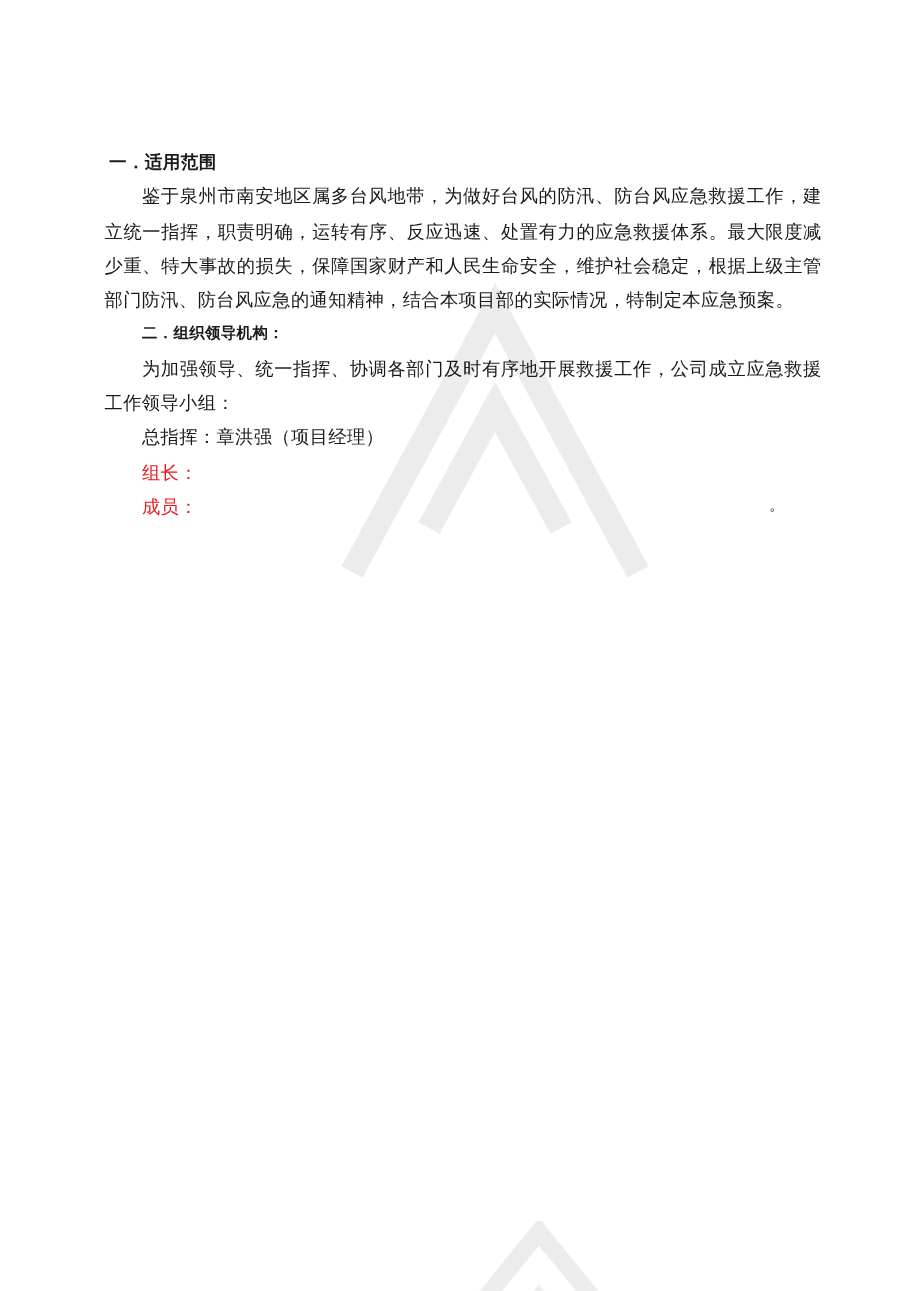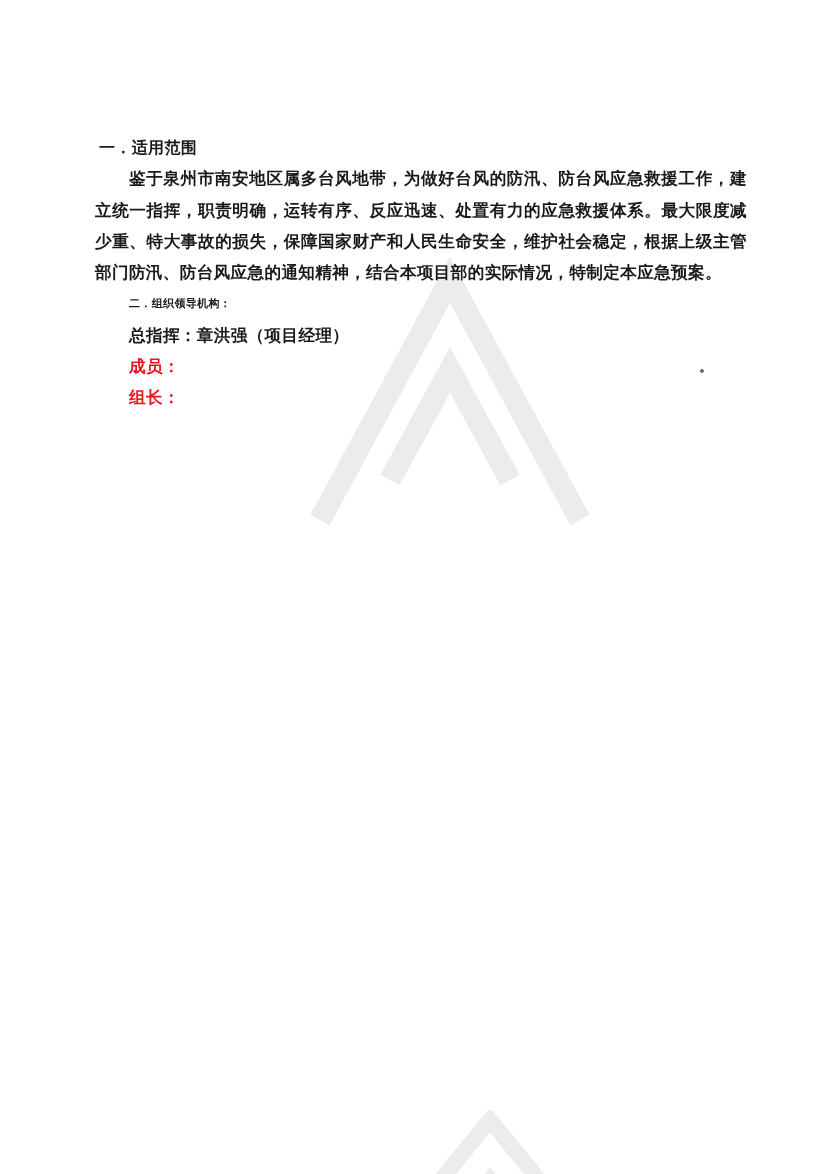--- a/index.html
+++ b/index.html
@@ -37,31 +37,31 @@
       font-size: 16.6px;
       line-height: 31.3px;
       letter-spacing: 0.35px;
       text-align: justify;
       margin-top: 48px;
     }
     .content p {
       margin: 0;
       padding: 0;
     }
-    .indent { text-indent: 34px; font-weight: bold; }
+    .indent { text-indent: 34px; }
     .heading-1 {
       font-family: "DejaVu Sans", "Liberation Sans", sans-serif;
       font-weight: bold;
       font-size: 16px;
       padding-left: 4px !important;
     }
     .heading-2 {
       font-family: "DejaVu Sans", "Liberation Sans", sans-serif;
       font-weight: bold;
-      font-size: 11px;
+      font-size: 14px;
     }
     .red { color: #e8161f; }
     .dot-mark {
       position: absolute;
       left: 570px;
       font-size: 14px;
     }
     .member-line { position: relative; }
   </style>
 </head>
@@ -80,21 +80,22 @@
       <path d="M10 120 L100 10 L190 120"></path>
       <path d="M60 120 L100 70 L140 120"></path>
     </g>
   </svg>
 
   <div class="content">
     <p class="heading-1">一．适用范围</p>
     <p class="indent">鉴于泉州市南安地区属多台风地带，为做好台风的防汛、防台风应急救援工作，建立统一指挥，职责明确，运转有序、反应迅速、处置有力的应急救援体系。最大限度减少重、特大事故的损失，保障国家财产和人民生命安全，维护社会稳定，根据上级主管部门防汛、防台风应急的通知精神，结合本项目部的实际情况，特制定本应急预案。</p>
 
     <p class="indent heading-2">二．组织领导机构：</p>
+    <p class="indent">为加强领导、统一指挥、协调各部门及时有序地开展救援工作，公司成立应急救援工作领导小组：</p>
     <p class="indent">总指挥：章洪强（项目经理）</p>
 
+    <p class="indent red">组长：</p>
     <p class="indent member-line">
       <span class="red">成员：</span>
       <span class="dot-mark">。</span>
     </p>
-    <p class="indent red">组长：</p>
   </div>
 </div>
 
 </body></html>

